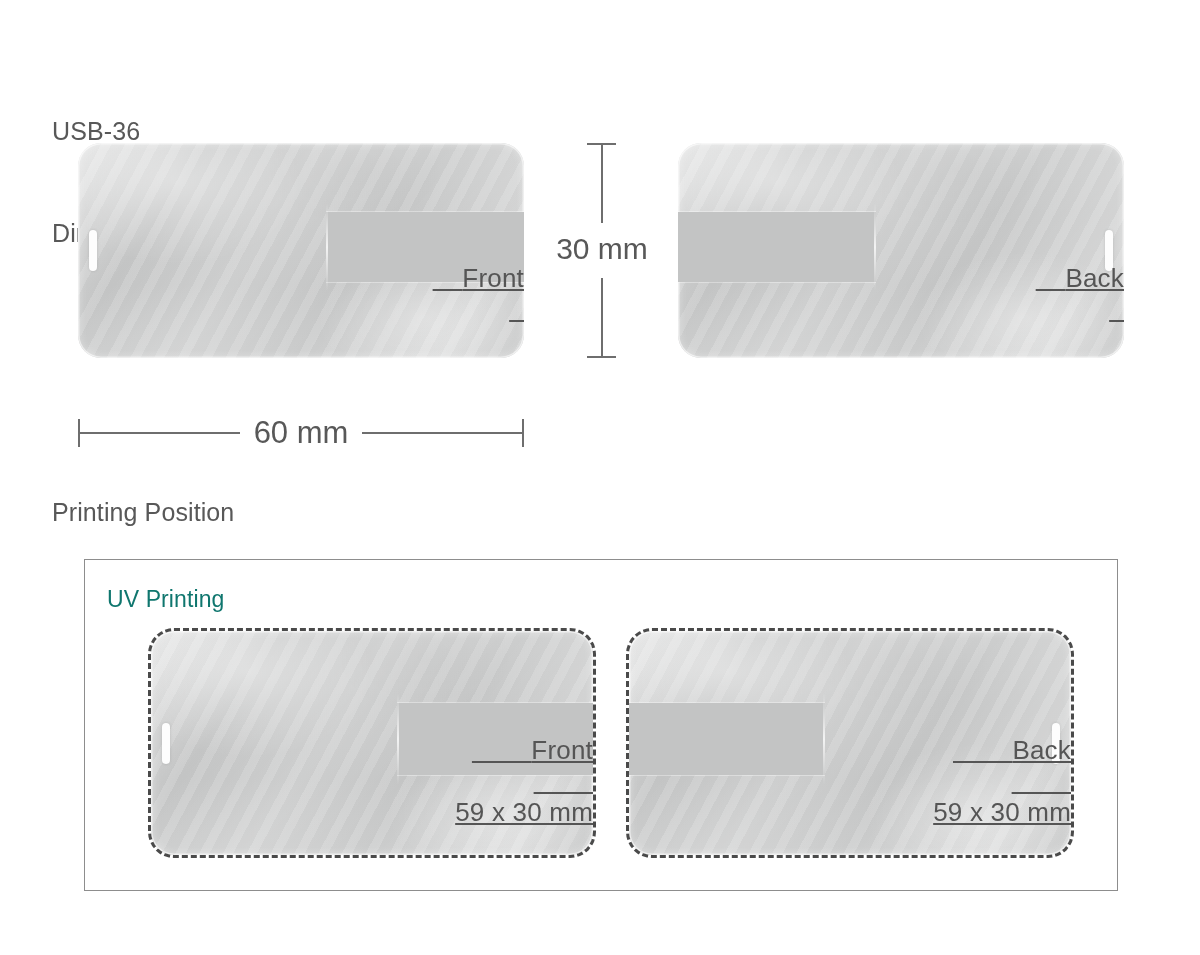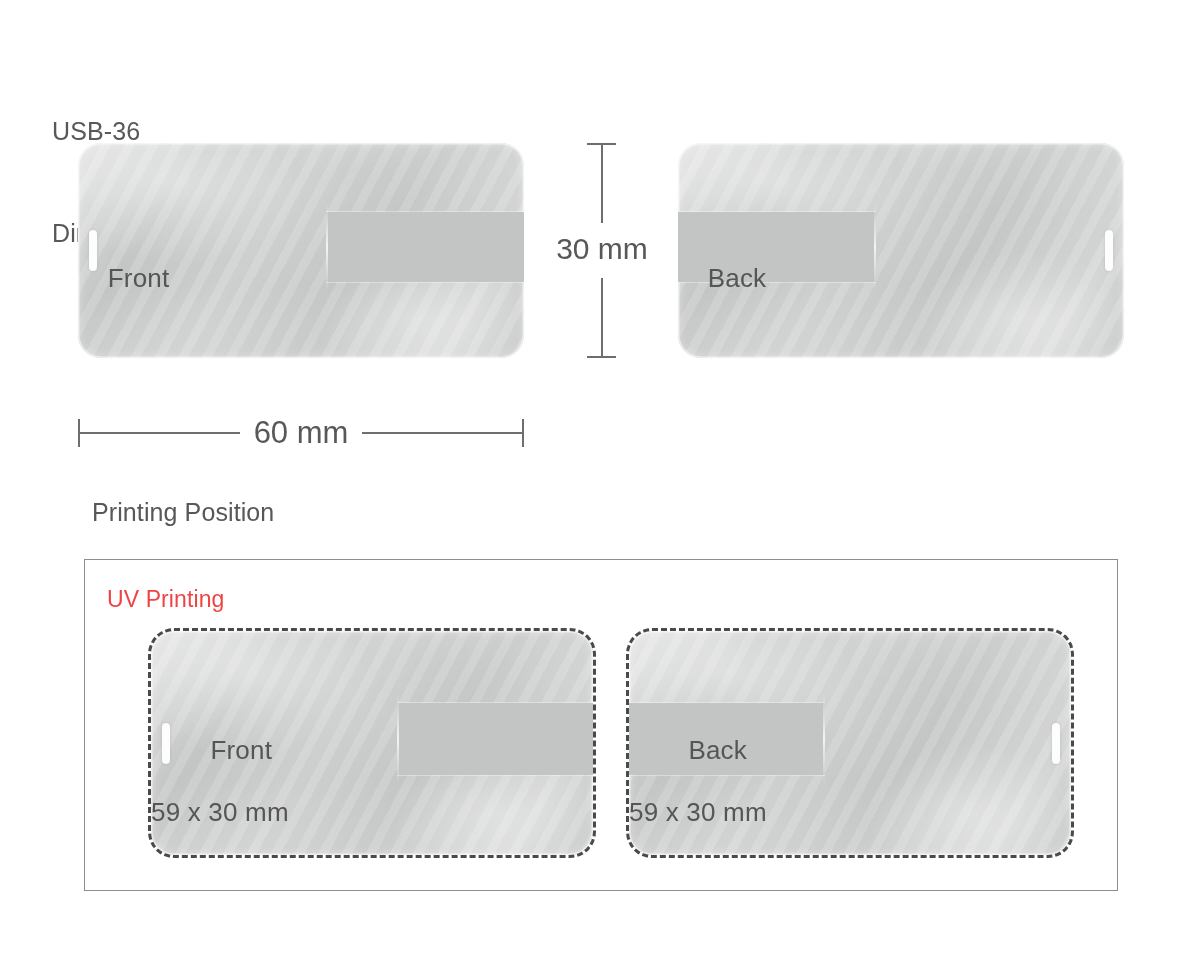--- a/index.html
+++ b/index.html
@@ -32,21 +32,20 @@
   .title-line { display: block; }
 
   .section-heading {
     position: absolute;
     left: 52px;
     top: 496px;
     font-size: 25px;
     line-height: 32px;
     color: #585858;
     letter-spacing: 0.1px;
-    margin-left: 40px;
   }
 
   
   .card {
     position: absolute;
     border-radius: 23px;
     background:
       linear-gradient(125deg, rgba(255,255,255,0.55) 0%, rgba(255,255,255,0.0) 22%,
                       rgba(255,255,255,0.18) 42%, rgba(255,255,255,0.0) 62%,
                       rgba(255,255,255,0.30) 86%, rgba(255,255,255,0.0) 100%),
@@ -103,23 +102,24 @@
     box-shadow: 0 0 3px rgba(0,0,0,0.12);
     z-index: 4;
   }
 
   .card-label {
     position: absolute;
     z-index: 5;
     font-size: 26px;
     line-height: 31px;
     color: #555555;
-    text-align: left;
+    text-align: right;
     white-space: pre;
     letter-spacing: 0.2px;
+    text-decoration: underline;
   }
   .card-label .sub { font-size: 26px; display: block; }
 
   
   .dim-v {
     position: absolute;
     z-index: 6;
   }
   .dim-v .cap {
     position: absolute;
@@ -189,21 +189,21 @@
     border: 1.5px solid #8d8d8d;
     box-sizing: border-box;
     background: #ffffff;
   }
   .panel-label {
     position: absolute;
     left: 22px;
     top: 25px;
     font-size: 23px;
     line-height: 28px;
-    color: #ef4444;
+    color: #0f766e;
     letter-spacing: 0.1px;
   }
 
   .print-card-wrap {
     position: absolute;
   }
   .dash-outline {
     position: absolute;
     inset: -3px;
     border: 3px dashed #4a4a4a;

